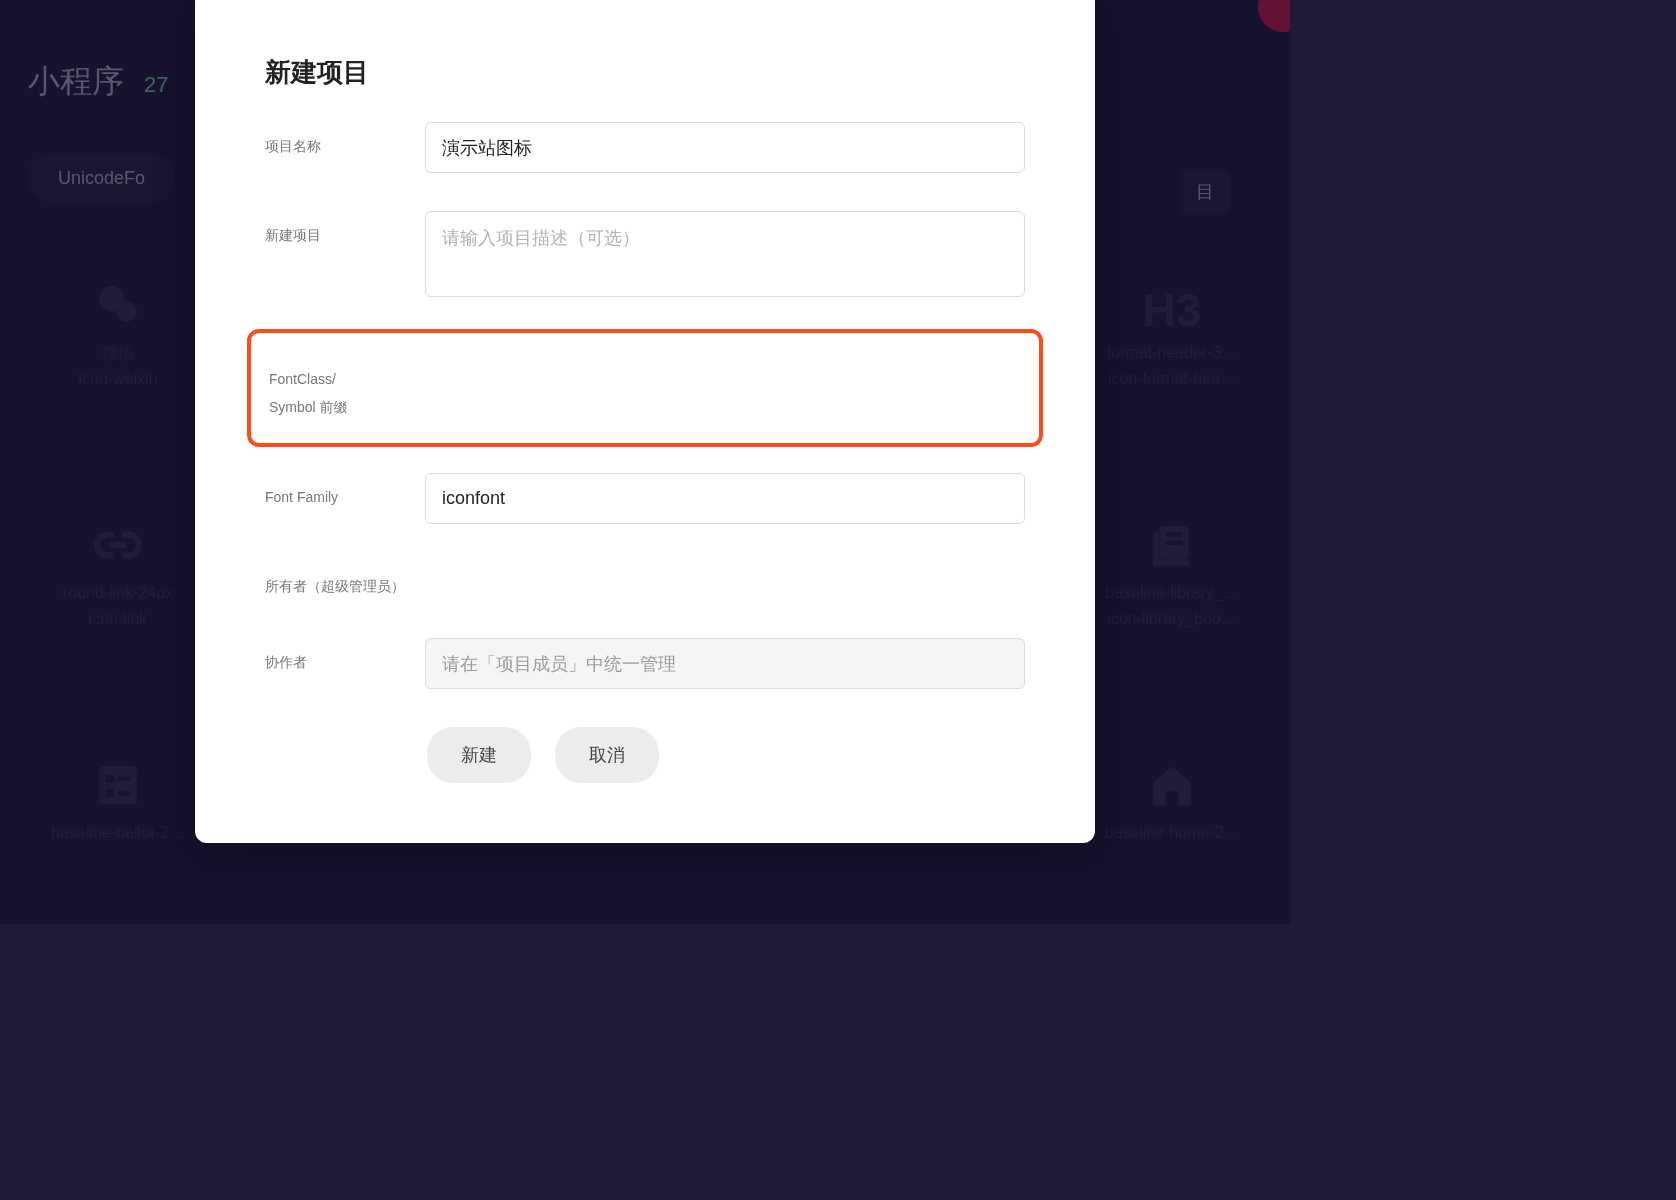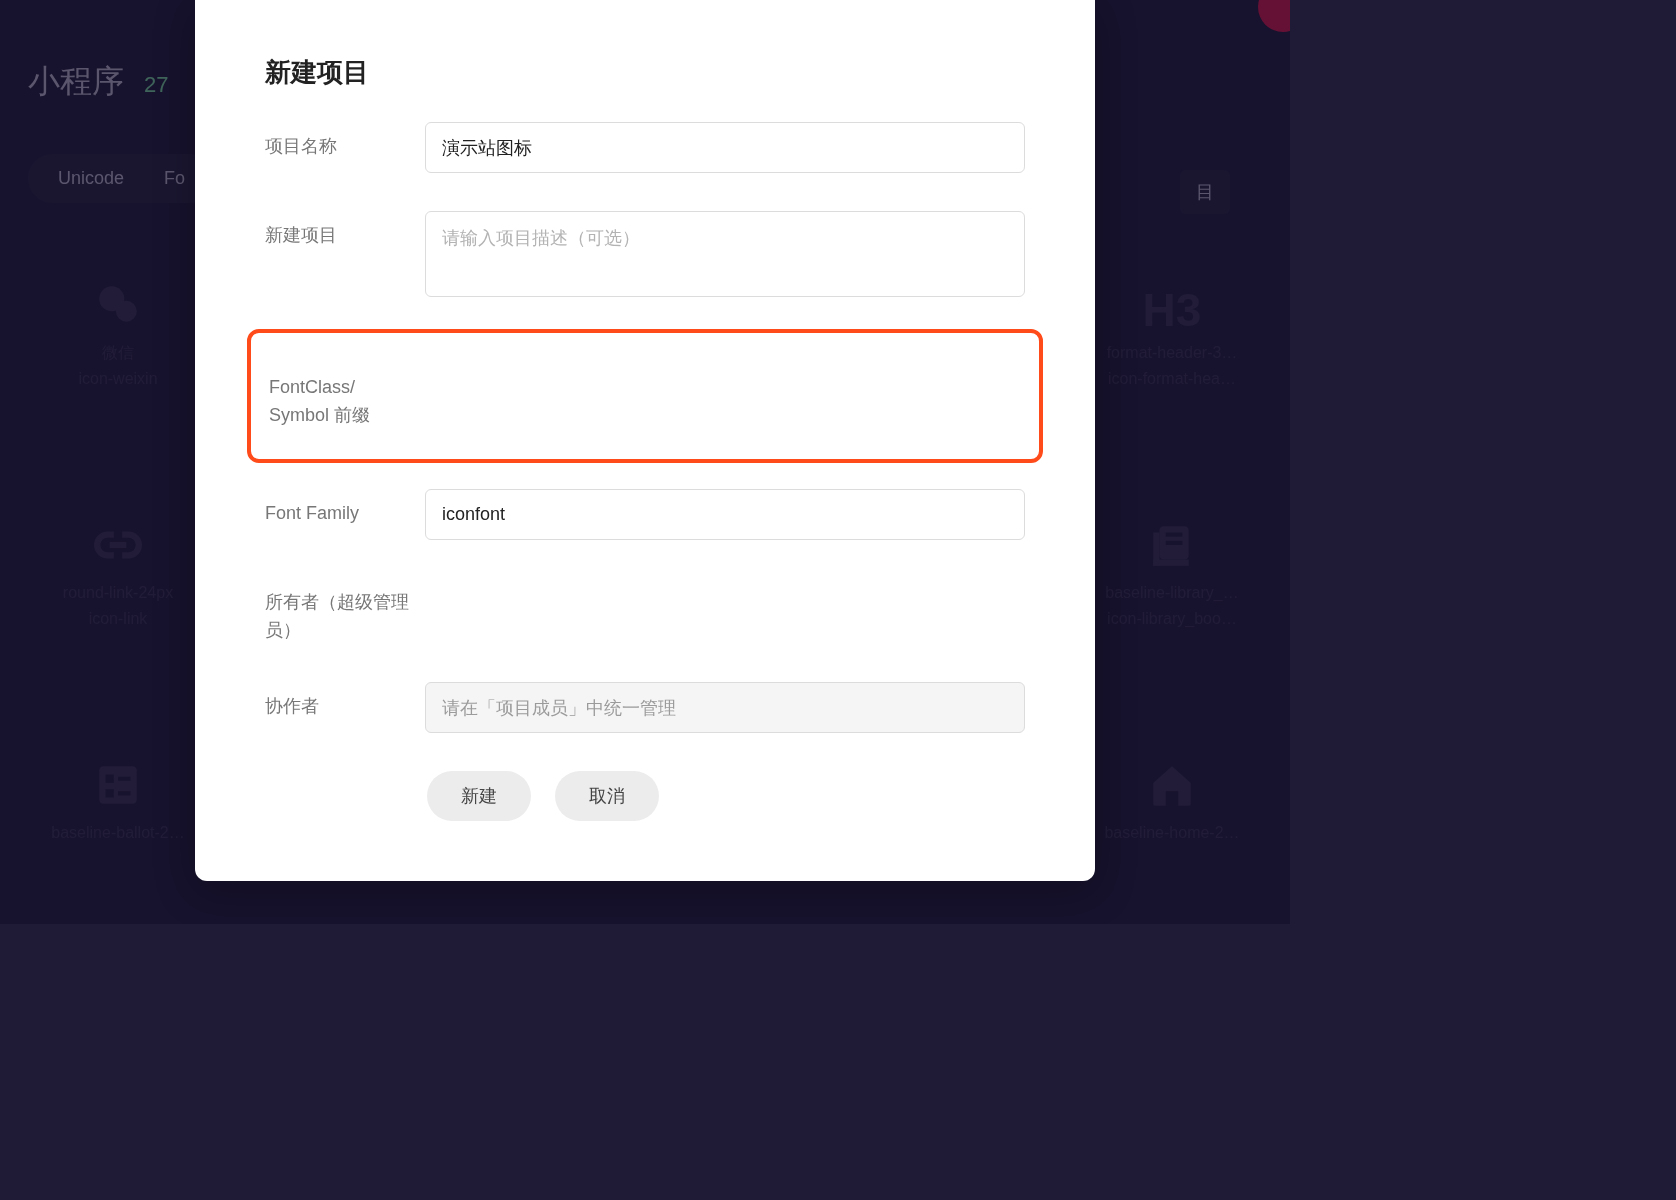--- a/index.html
+++ b/index.html
@@ -20,21 +20,21 @@
     padding: 40px 28px 0 28px;
   }
   .bg-header {
     display: flex; align-items: baseline; gap: 20px;
     margin: 20px 0 50px 0;
     font-size: 32px; font-weight: 500;
   }
   .bg-header .count { color: #86efac; font-size: 22px; }
 
   .bg-tabs {
-    display: flex; gap: 40px; align-items: center;
+    display: flex; align-items: center;
     background: #27223e;
     border-radius: 30px;
     padding: 14px 30px;
     width: fit-content;
   }
   .bg-tabs span { font-size: 18px; }
 
   .icon-grid {
     display: flex; justify-content: space-between;
     position: absolute; left: 28px; right: 28px;
@@ -69,29 +69,29 @@
     font-size: 26px; font-weight: 600; color: #222;
     margin-bottom: 32px;
   }
   .form-row {
     display: flex; align-items: flex-start;
     margin-bottom: 38px;
   }
   .form-row.highlight {
     border: 4px solid #ff4a1a;
     border-radius: 12px;
-    padding: 30px 4px;
+    padding: 22px 4px;
     margin-left: -18px; margin-right: -18px;
     margin-bottom: 26px; margin-top: -10px;
   }
   .form-row.highlight .form-label { padding-left: 14px; }
   .form-row.highlight .input { margin-right: 14px; }
   .form-label {
     flex: 0 0 160px;
-    font-size: 18px; color: #777;
+    font-size: 14px; color: #777;
     line-height: 28px; padding-top: 10px;
   }
   .form-control { flex: 1; }
   .input, .textarea {
     width: 100%;
     border: 1px solid #dcdcdc;
     border-radius: 6px;
     padding: 14px 16px;
     font-size: 18px;
     color: #222;
@@ -101,21 +101,21 @@
   .textarea { height: 86px; resize: none; }
   .input.readonly, .readonly {
     background: #f5f5f5; color: #9b9b9b;
   }
   .input::placeholder, .textarea::placeholder { color: #b3b3b3; }
 
   .actions {
     display: flex; gap: 24px; margin-left: 162px; margin-top: 8px;
   }
   .btn {
-    min-width: 104px; height: 50px;
+    min-width: 104px; height: 56px;
     border: none; border-radius: 26px;
     background: #ececec; color: #444;
     font-size: 18px; cursor: pointer;
     font-family: inherit;
   }
 
   
   .pink-blob {
     position: absolute; top: -18px; right: -18px;
     width: 50px; height: 50px; border-radius: 50%;

